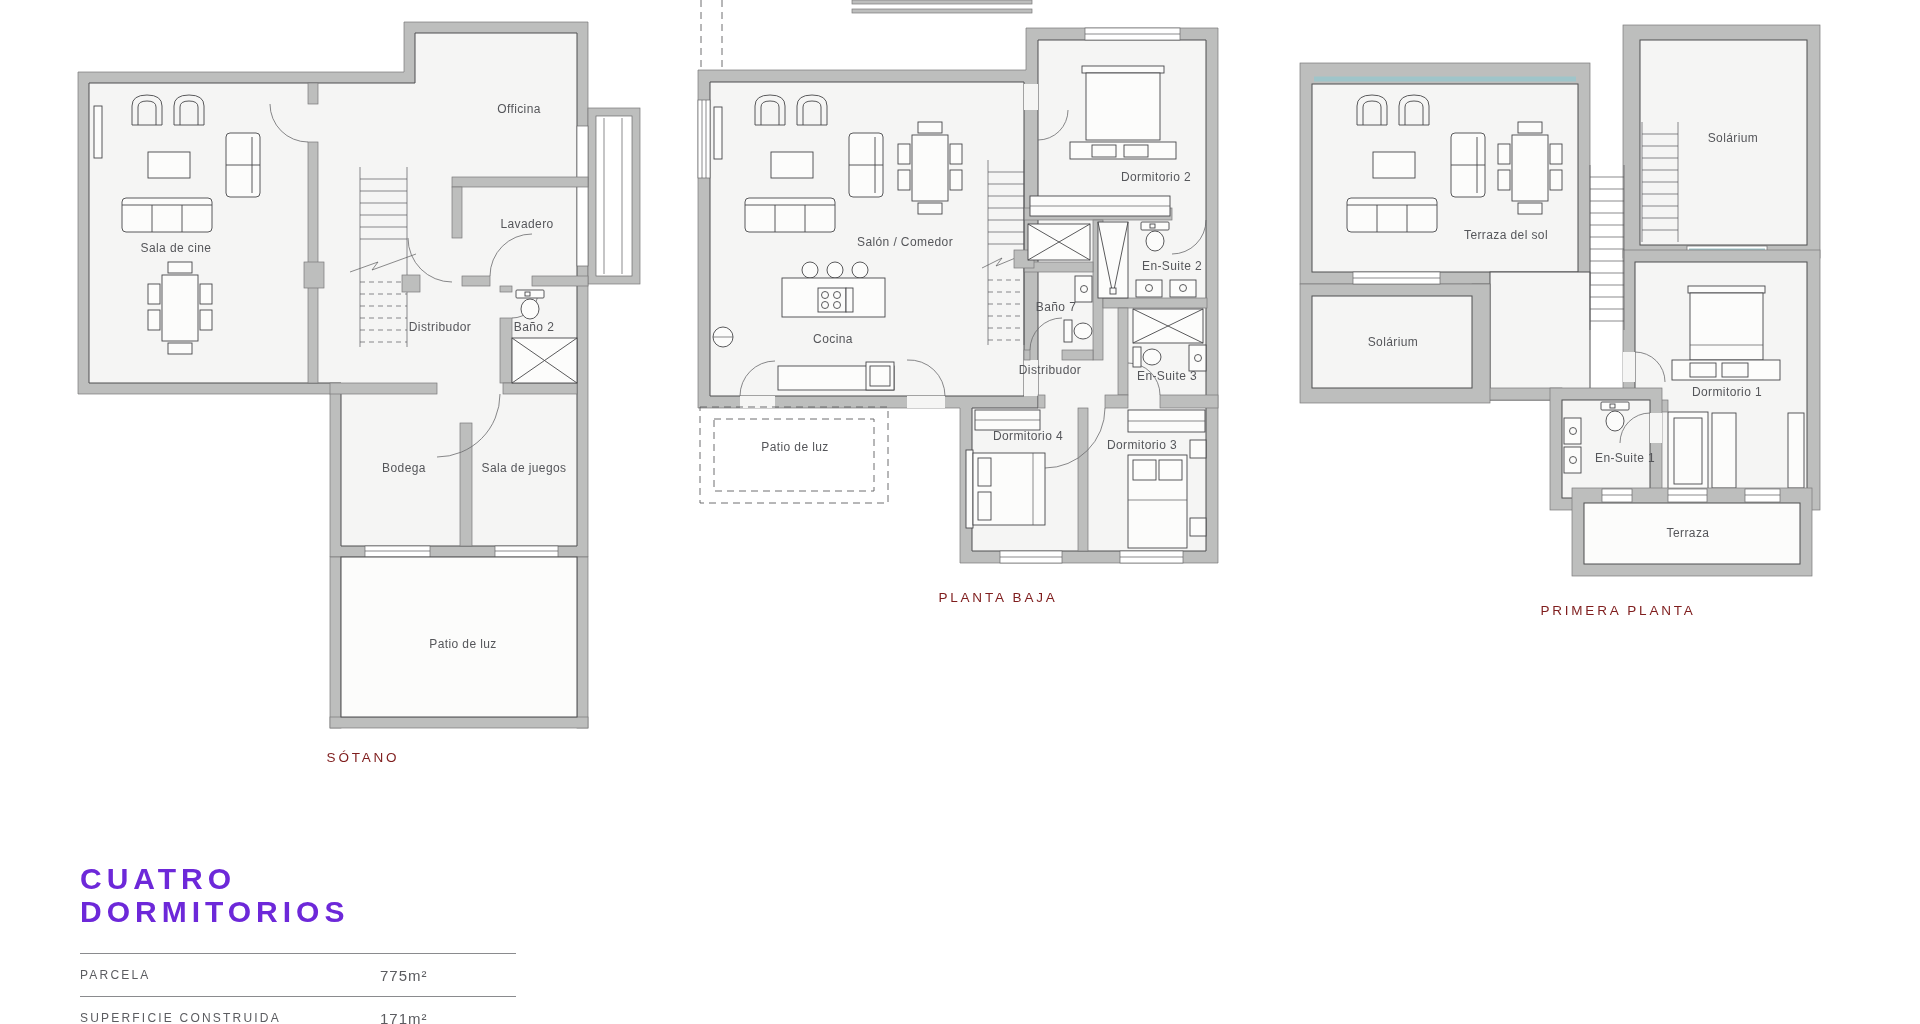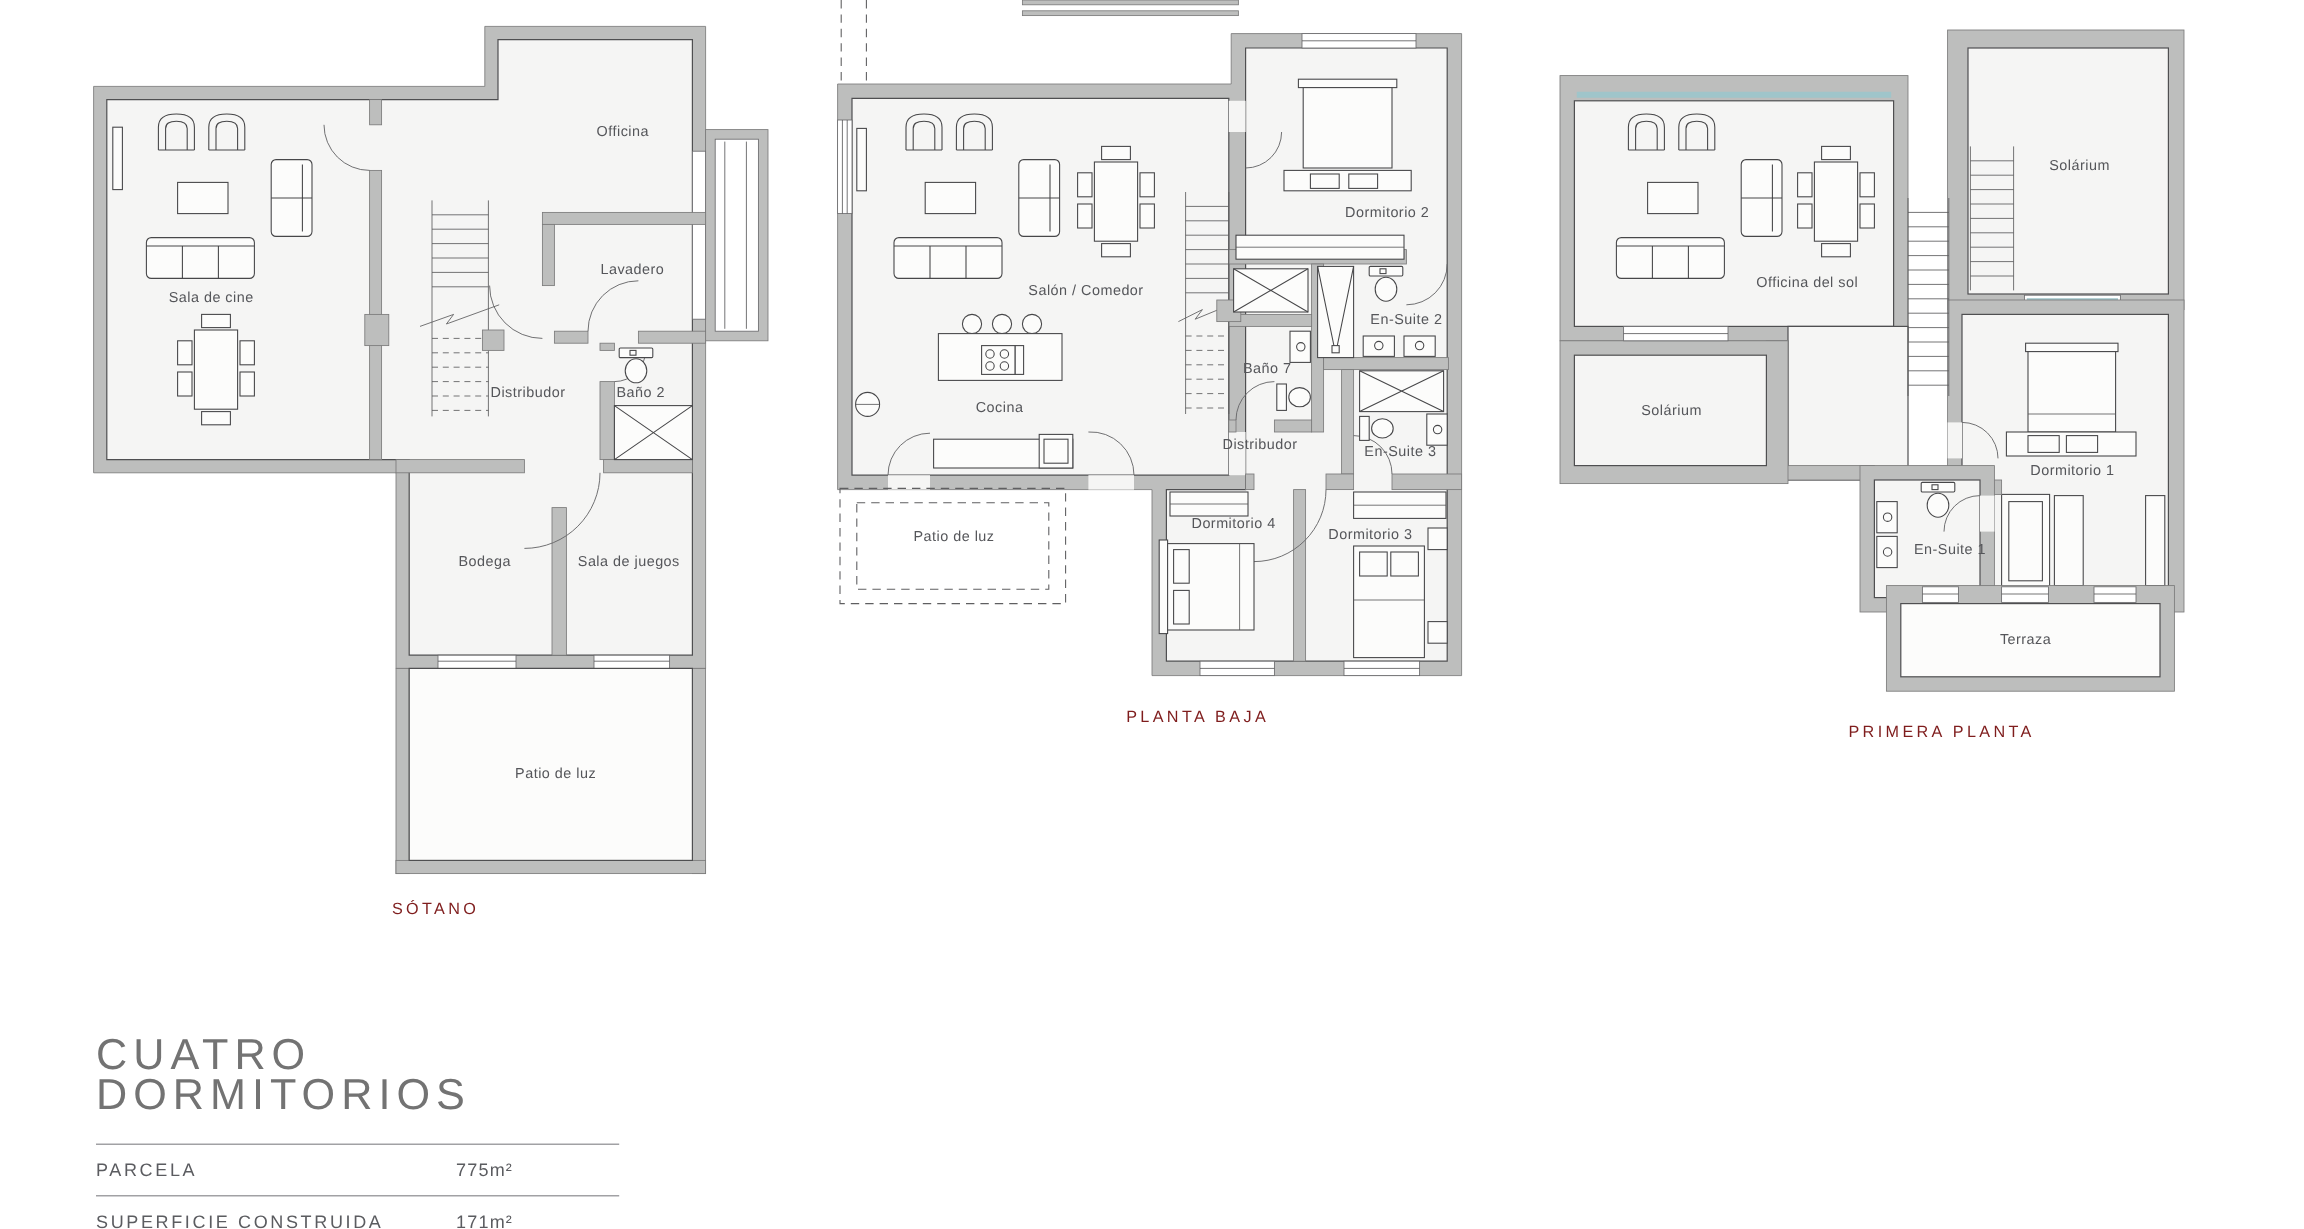--- a/index.html
+++ b/index.html
@@ -15,24 +15,24 @@
   .dash{stroke:#5f5f61;stroke-width:.9;fill:none;stroke-dasharray:7 5}
   .win{fill:#ffffff;stroke:#6a6a6c;stroke-width:.7}
   .arc{fill:none;stroke:#6a6a6c;stroke-width:.8}
   .gap{fill:#f5f5f4}
   .glass{stroke:#9fc5ca;stroke-width:5;fill:none}
   .room-label{position:absolute;transform:translate(-50%,-50%);font-size:12px;
               color:#55565a;letter-spacing:.4px;white-space:nowrap}
   .plan-title{position:absolute;transform:translate(-50%,-50%);font-size:13.5px;
               color:#7f1d1d;letter-spacing:2.8px;white-space:nowrap}
   .info-block{position:absolute;left:80px;top:862px;width:436px;color:#5b5c60}
-  .info-title{font-size:36px;letter-spacing:5px;line-height:33px;color:#737373;font-weight:400}
+  .info-title{font-size:30px;letter-spacing:5px;line-height:33px;color:#6d28d9;font-weight:700}
   .spec-rule{border:none;border-top:1px solid #8a8b8e;margin:0}
   .spec-row{display:flex;justify-content:flex-start;align-items:center;height:42px}
-  .spec-label{font-size:15px;letter-spacing:2.2px;width:300px}
+  .spec-label{font-size:12px;letter-spacing:2.2px;width:300px}
   .spec-value{font-size:15px;letter-spacing:1px}
 </style>
 </head>
 <body>
 
 <div class="canvas">
 
 <svg width="1920" height="1024" viewBox="0 0 1920 1024">
   <defs>
     <g id="armchair">
@@ -351,21 +351,21 @@
 <div class="room-label" style="left:795px;top:447px">Patio de luz</div>
 <div class="room-label" style="left:1156px;top:177px">Dormitorio 2</div>
 <div class="room-label" style="left:1172px;top:266px">En-Suite 2</div>
 <div class="room-label" style="left:1056px;top:307px">Baño 7</div>
 <div class="room-label" style="left:1050px;top:370px">Distribudor</div>
 <div class="room-label" style="left:1167px;top:376px">En-Suite 3</div>
 <div class="room-label" style="left:1028px;top:436px">Dormitorio 4</div>
 <div class="room-label" style="left:1142px;top:445px">Dormitorio 3</div>
 <div class="plan-title" style="left:998px;top:597px">PLANTA BAJA</div>
 
-<div class="room-label" style="left:1506px;top:235px">Officina del sol</div>
+<div class="room-label" style="left:1506px;top:235px">Terraza del sol</div>
 <div class="room-label" style="left:1733px;top:138px">Solárium</div>
 <div class="room-label" style="left:1393px;top:342px">Solárium</div>
 <div class="room-label" style="left:1727px;top:392px">Dormitorio 1</div>
 <div class="room-label" style="left:1625px;top:458px">En-Suite 1</div>
 <div class="room-label" style="left:1688px;top:533px">Terraza</div>
 <div class="plan-title" style="left:1618px;top:610px">PRIMERA PLANTA</div>
 
 <div class="info-block">
   <div class="info-title">CUATRO DORMITORIOS</div>
   <div style="height:25px"></div>

